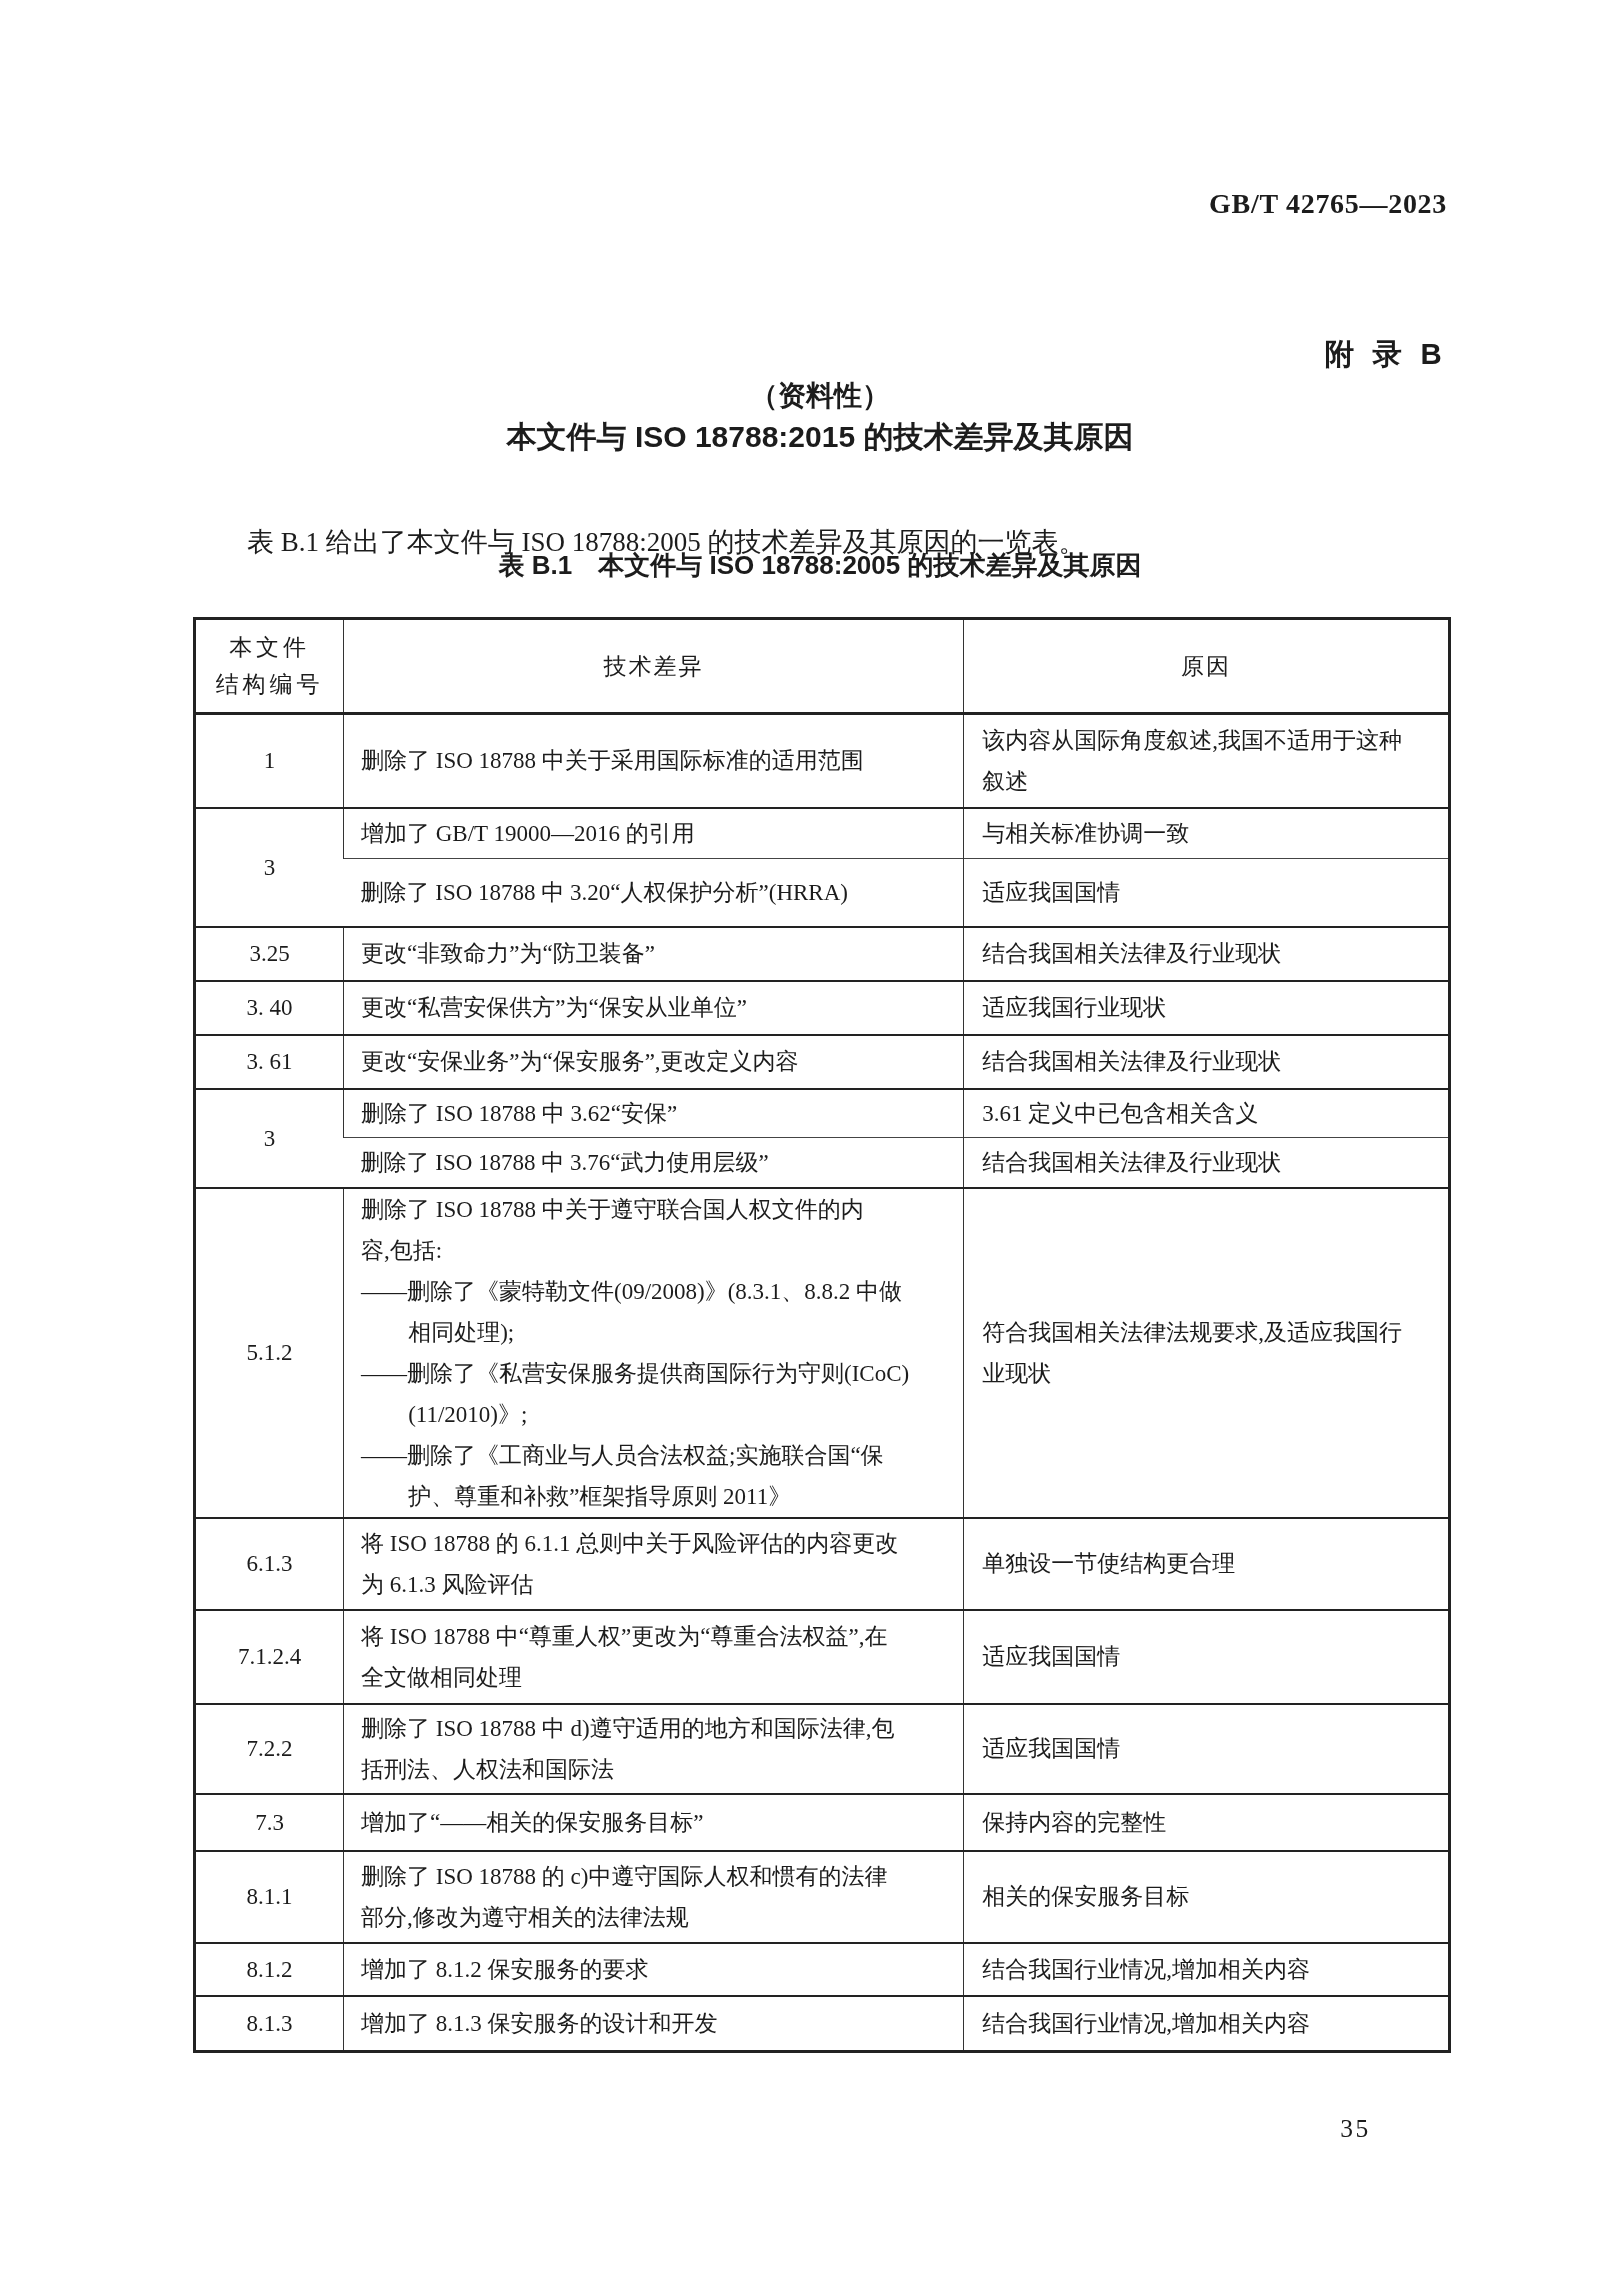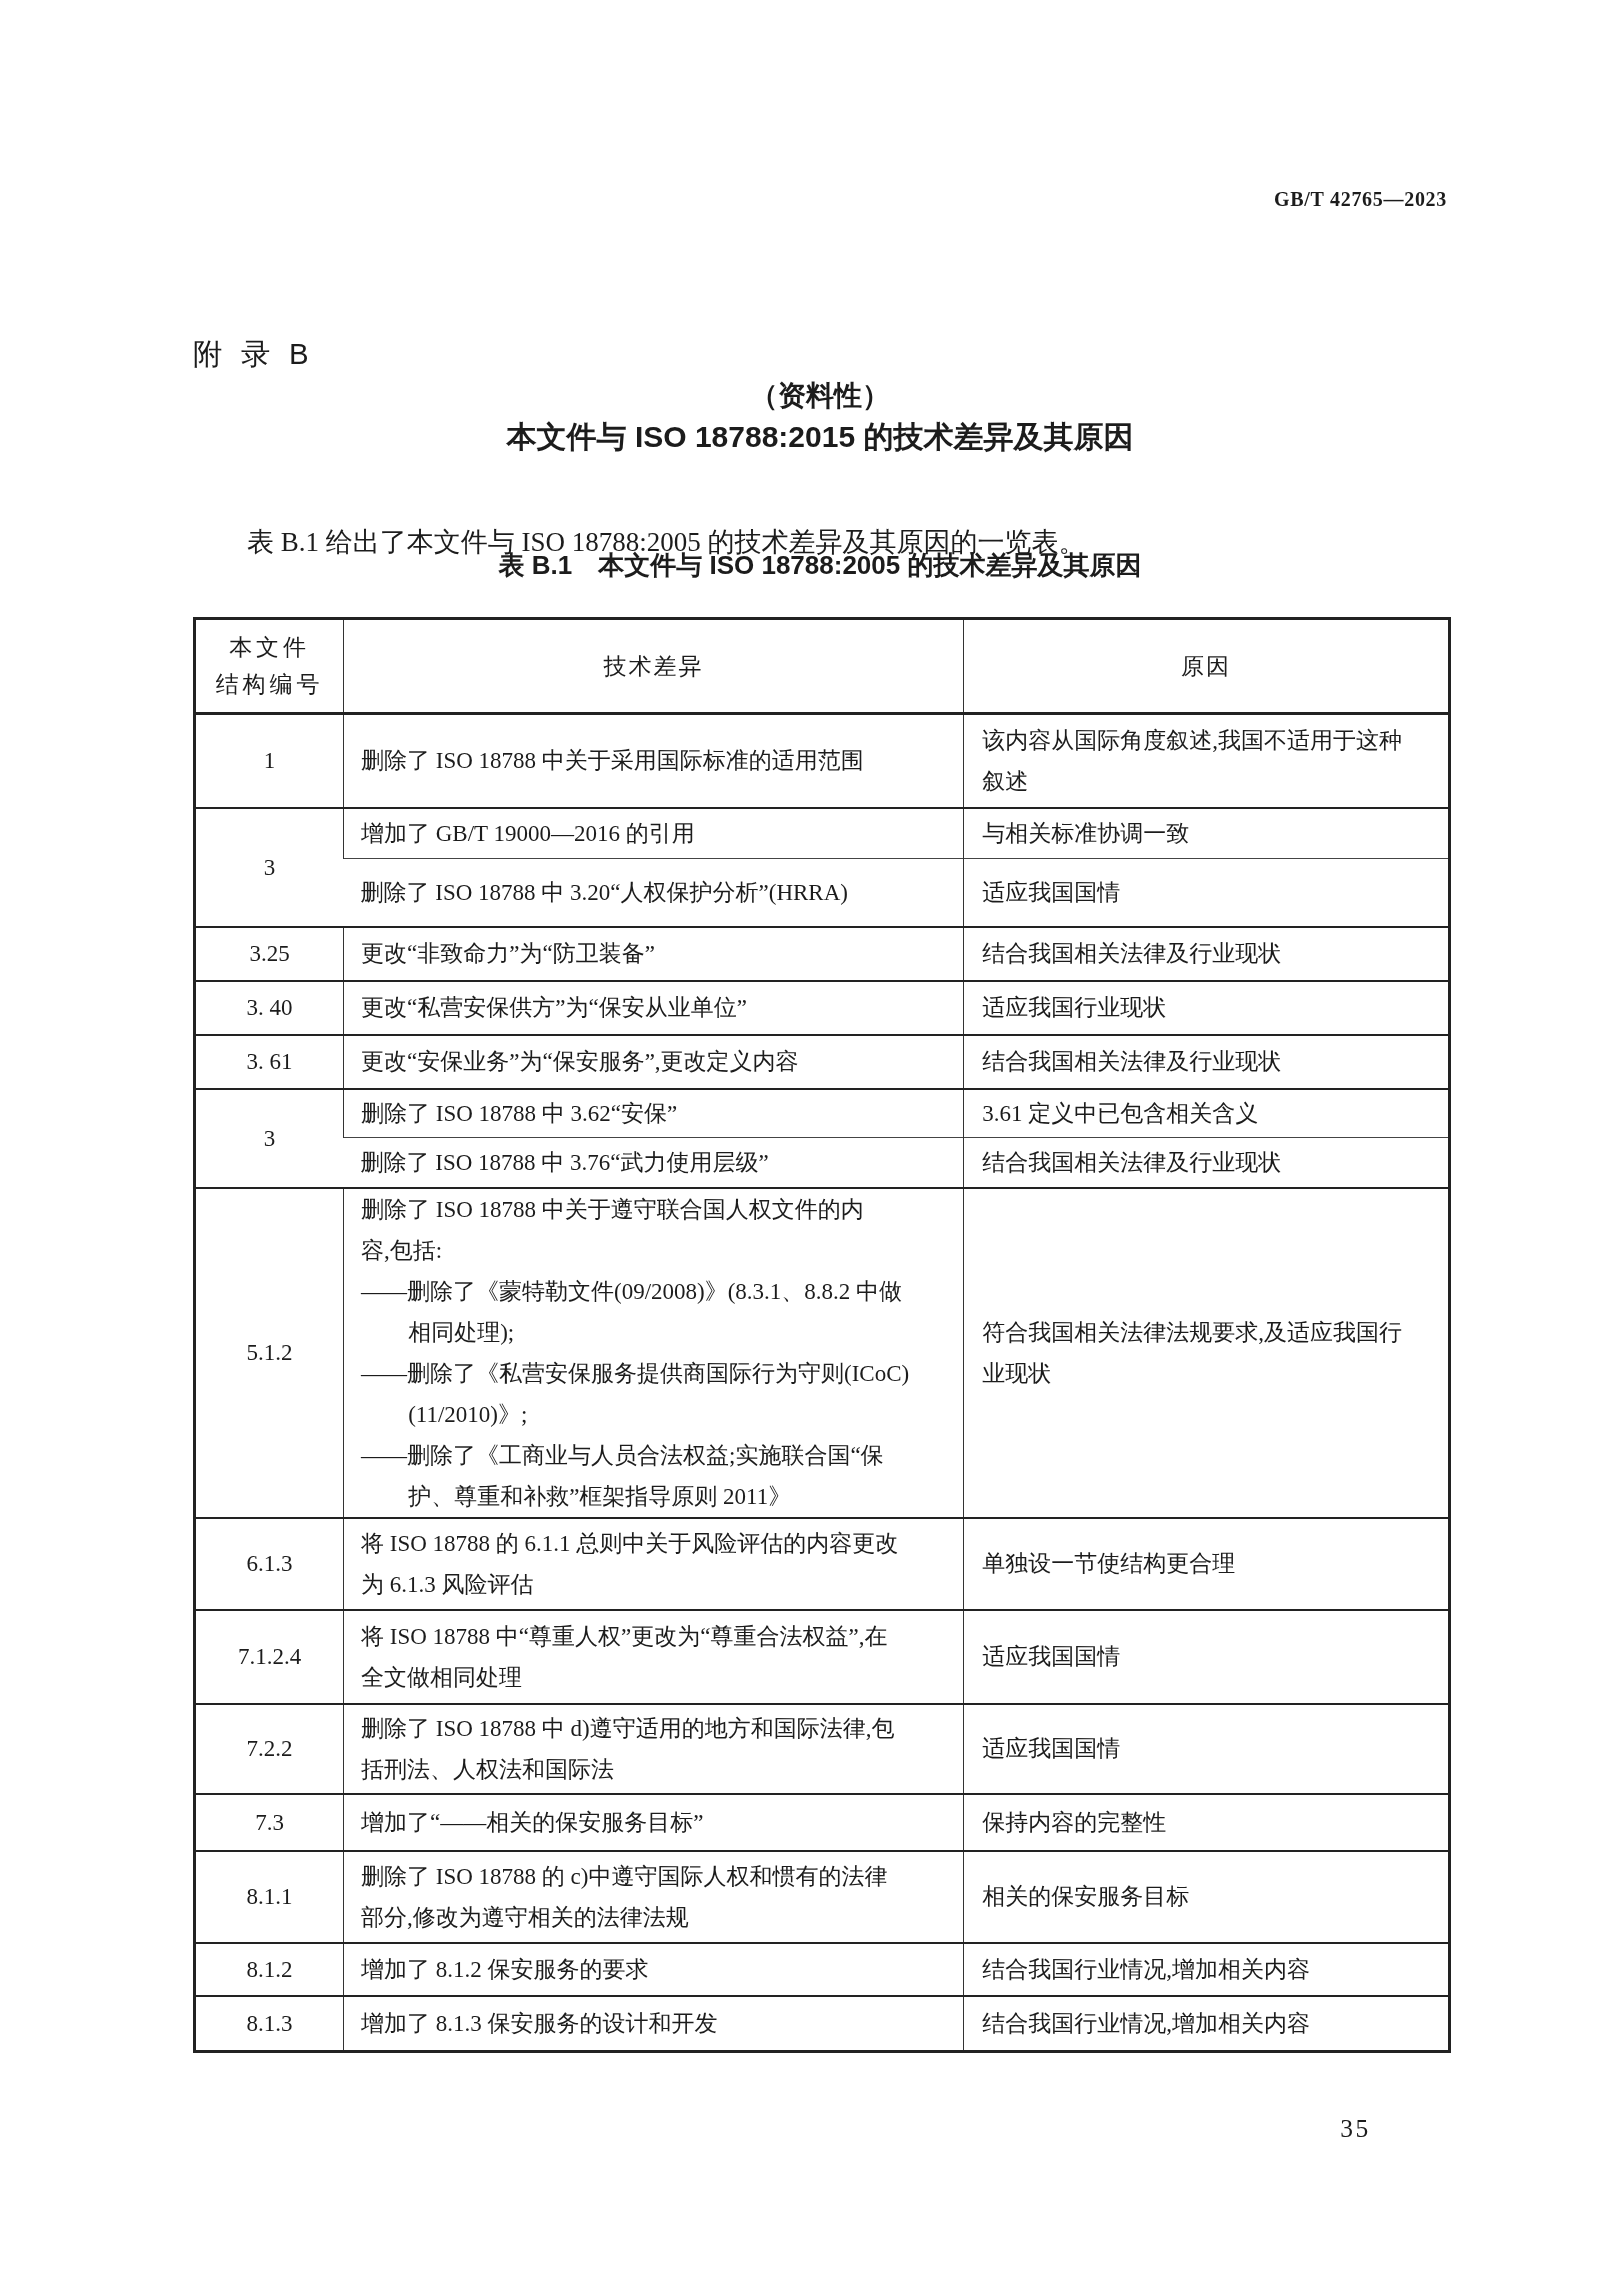--- a/index.html
+++ b/index.html
@@ -2,27 +2,27 @@
 <html lang="zh" style="font-size:10.5px"><head>
 <meta charset="utf-8">
 <style>
   html,body{margin:0;padding:0;}
   body{
     width:1623px;height:2295px;position:relative;background:#ffffff;
     font-family:"Liberation Serif","DejaVu Serif",serif;color:#1c1c1c;
   }
   .doc-code{
     position:absolute;top:188px;right:176px;
-    font-size:20px;font-weight:bold;letter-spacing:0.7px;
+    font-size:28px;font-weight:bold;letter-spacing:0.7px;
     font-family:"Liberation Serif","DejaVu Serif",serif;
   }
   .content{position:absolute;left:193px;top:0;width:1254px;}
   .appendix-title{
-    position:absolute;top:335px;left:0;width:100%;text-align:left;
-    font-size:29.4px;font-weight:normal;letter-spacing:5.2px;
+    position:absolute;top:335px;left:0;width:100%;text-align:right;
+    font-size:29.4px;font-weight:bold;letter-spacing:5.2px;
     font-family:"Liberation Sans","DejaVu Sans",sans-serif;
   }
   .appendix-subtitle{
     position:absolute;top:377px;left:0;width:100%;text-align:center;
     font-size:28px;font-weight:bold;
     font-family:"Liberation Sans","DejaVu Sans",sans-serif;
   }
   .appendix-heading{
     position:absolute;top:417px;left:0;width:100%;text-align:center;
     font-size:30px;font-weight:bold;

